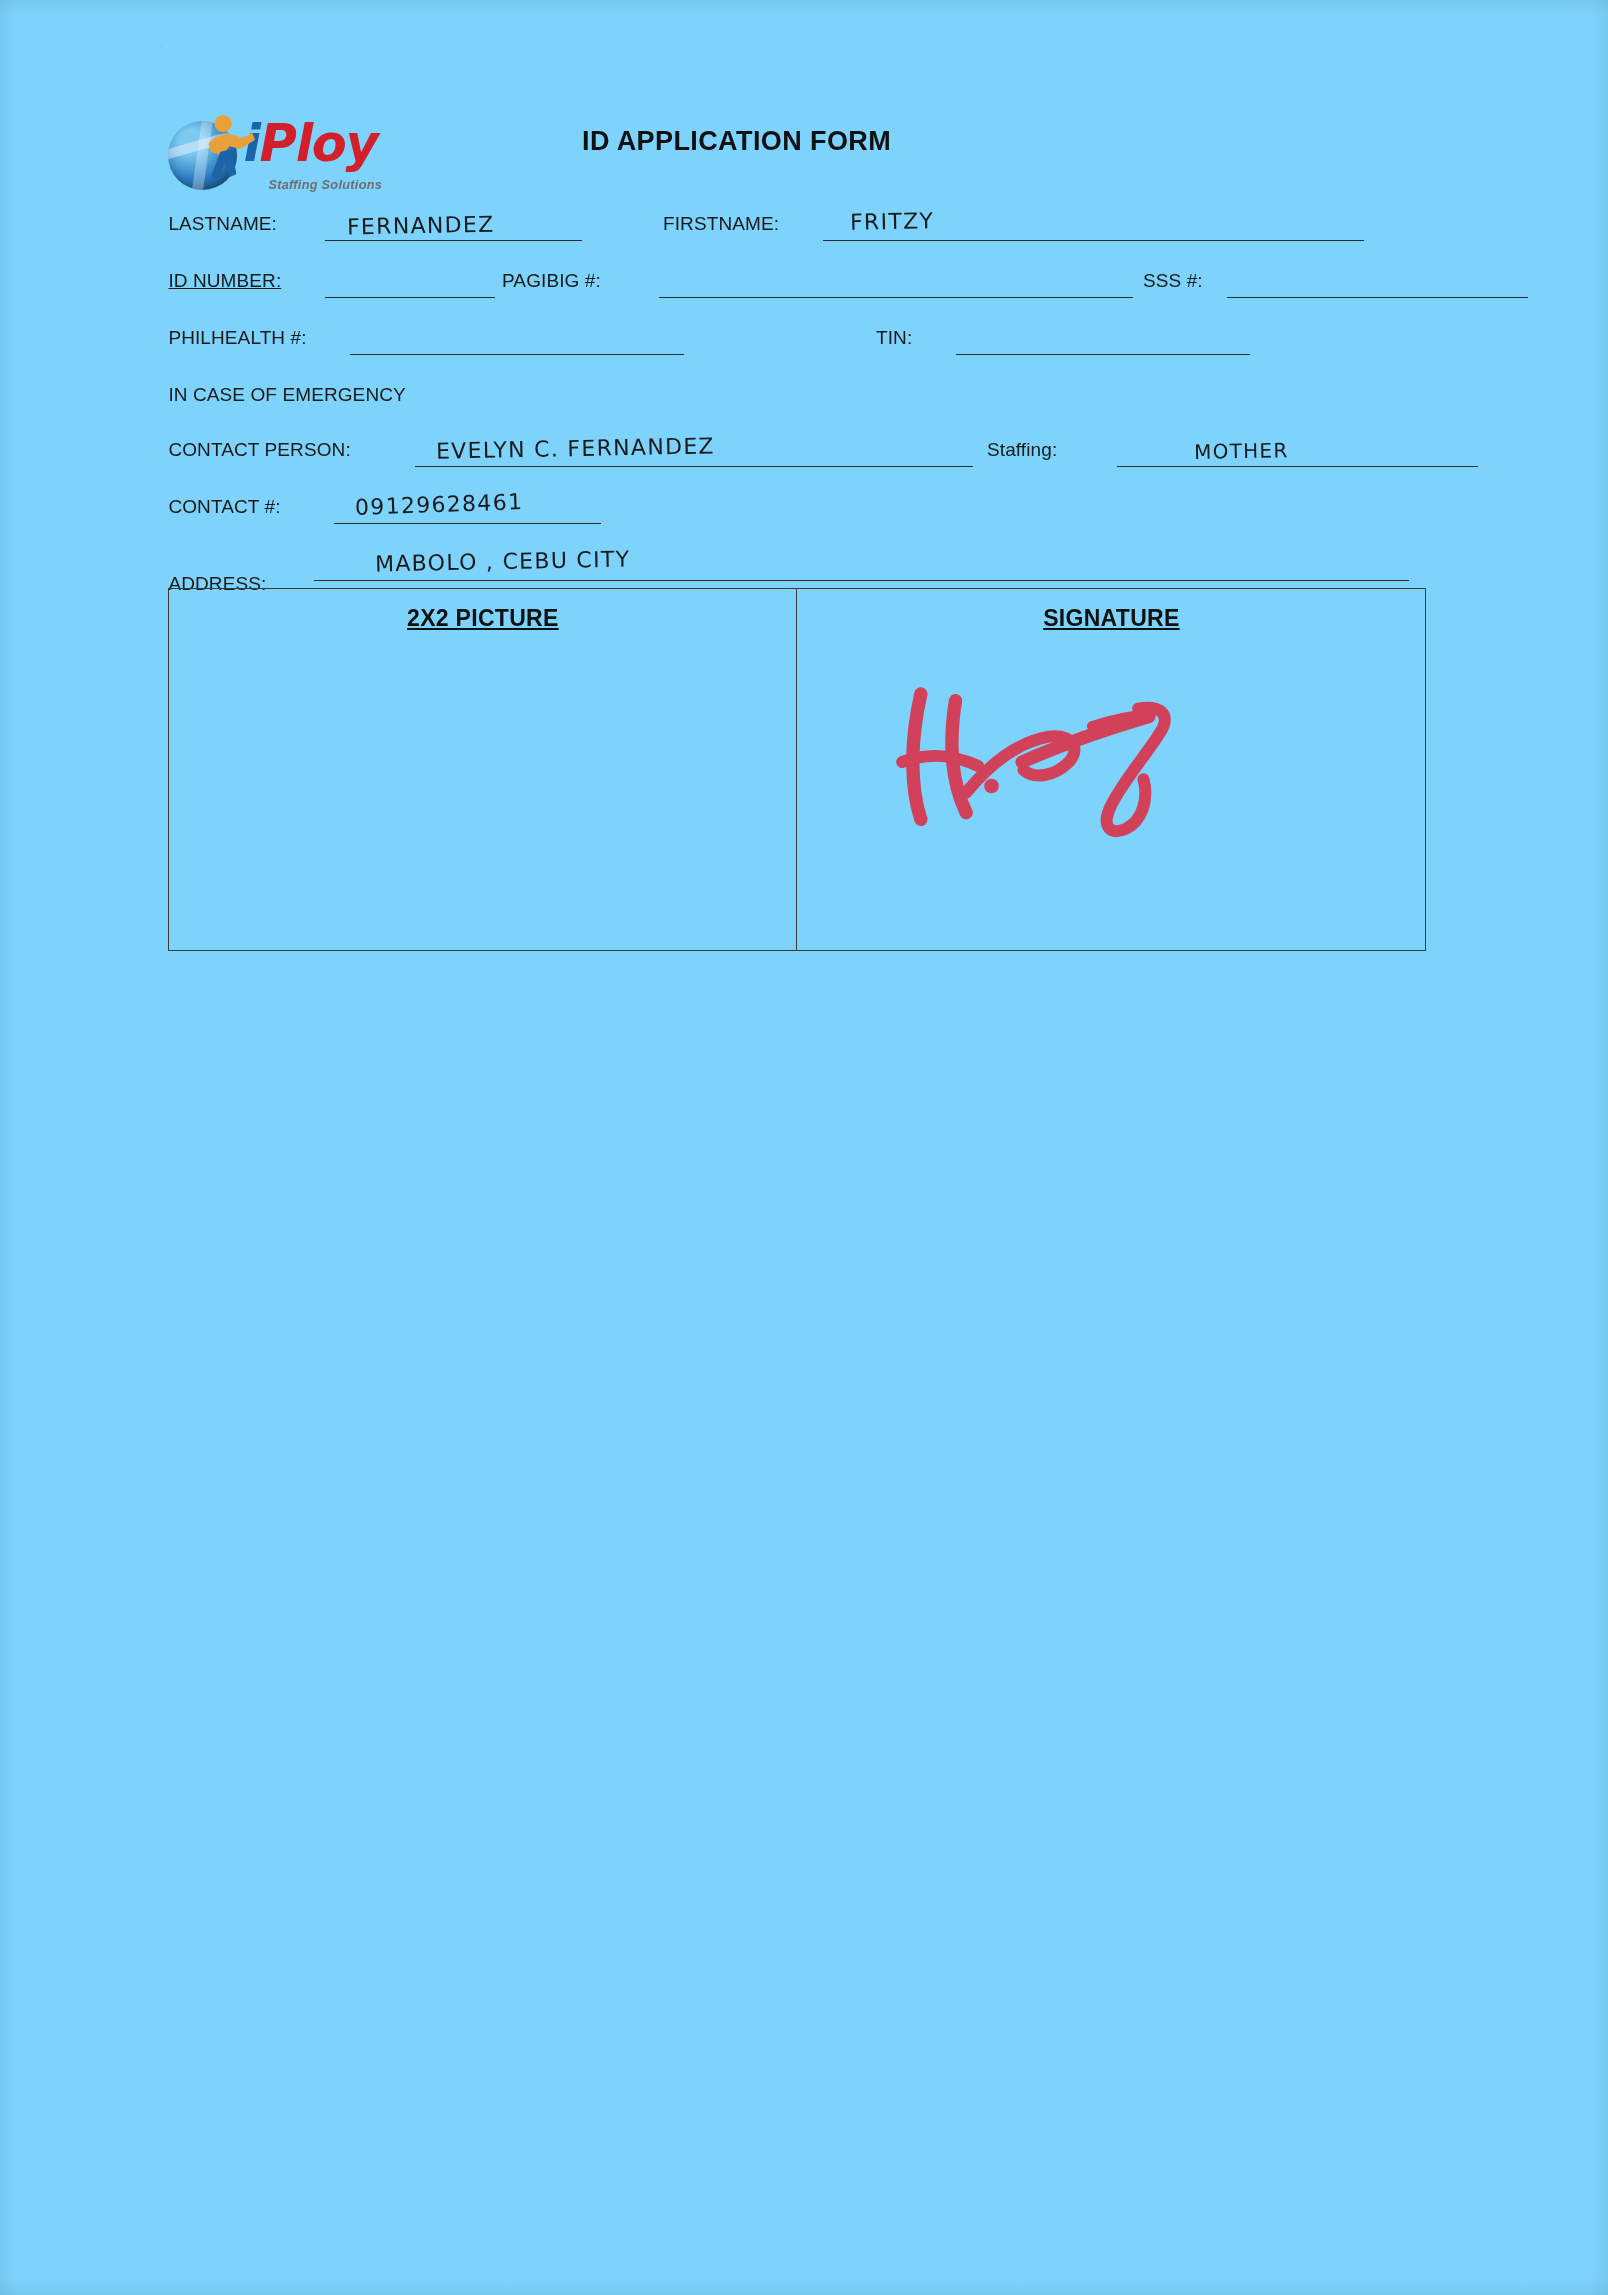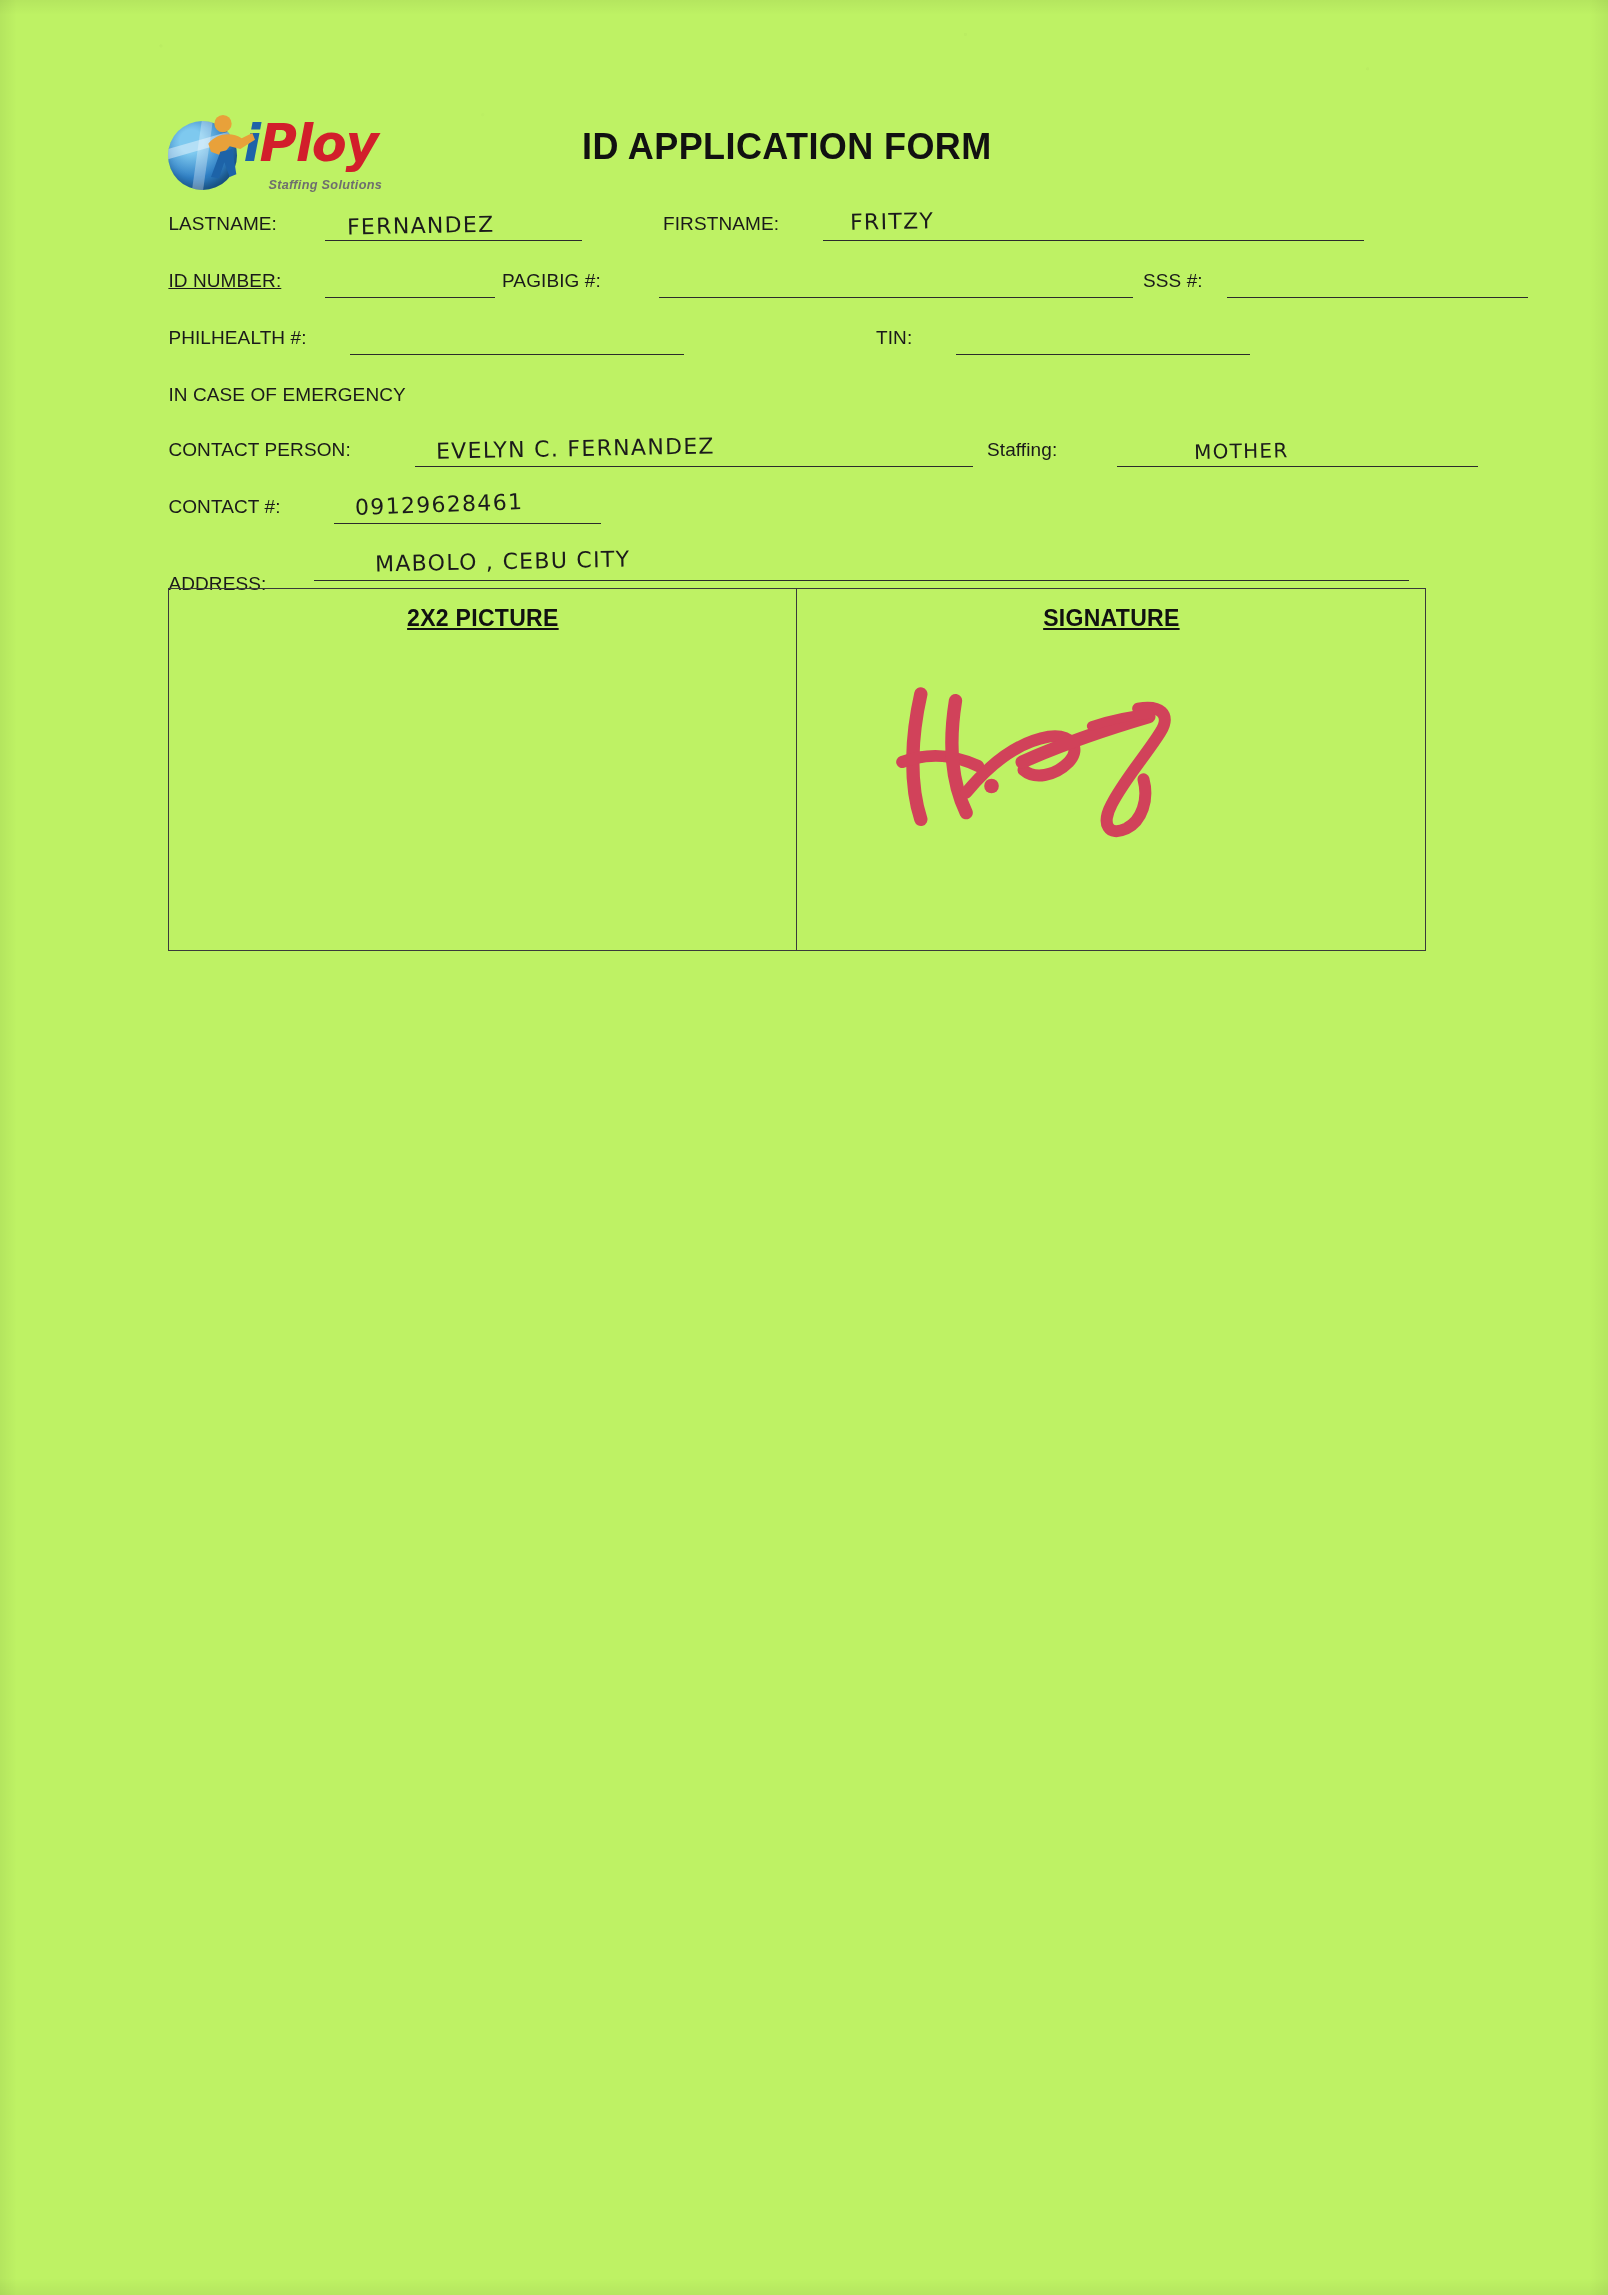--- a/index.html
+++ b/index.html
@@ -13,21 +13,21 @@
     position: relative;
     font-family: "Liberation Sans", sans-serif;
     color: #1a1a1a;
     overflow: hidden;
   }
 
   
   .scan-page {
     position: absolute;
     inset: 0;
-    background: #bef264;
+    background: #7dd3fc;
   }
   .scan-noise {
     position: absolute;
     inset: 0;
     background:
       radial-gradient(circle at 10% 2%, rgba(0,0,0,0.018) 0 1.3px, transparent 2px),
       radial-gradient(circle at 60% 1.5%, rgba(0,0,0,0.02) 0 1.3px, transparent 2px),
       radial-gradient(circle at 85% 3%, rgba(0,0,0,0.02) 0 1.3px, transparent 2px),
       radial-gradient(circle at 30% 5%, rgba(0,0,0,0.012) 0 1.3px, transparent 2px);
     pointer-events: none;
@@ -131,21 +131,21 @@
     font-size: 12.7px;
     font-style: italic;
     font-weight: bold;
     color: #6e6e6e;
     letter-spacing: 0.3px;
   }
   .form-title {
     position: absolute;
     left: 427px;
     top: 32px;
-    font-size: 36px;
+    font-size: 27px;
     font-weight: bold;
     letter-spacing: 0.4px;
     color: #111111;
   }
 
   
   .row {
     position: relative;
     height: 57px;
     font-size: 23.4px;

